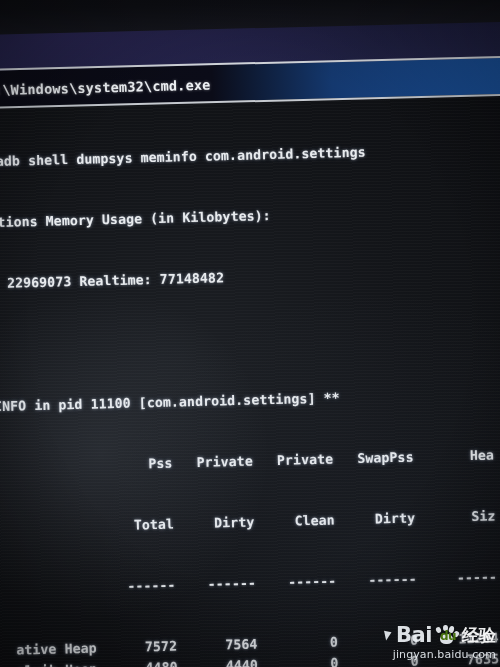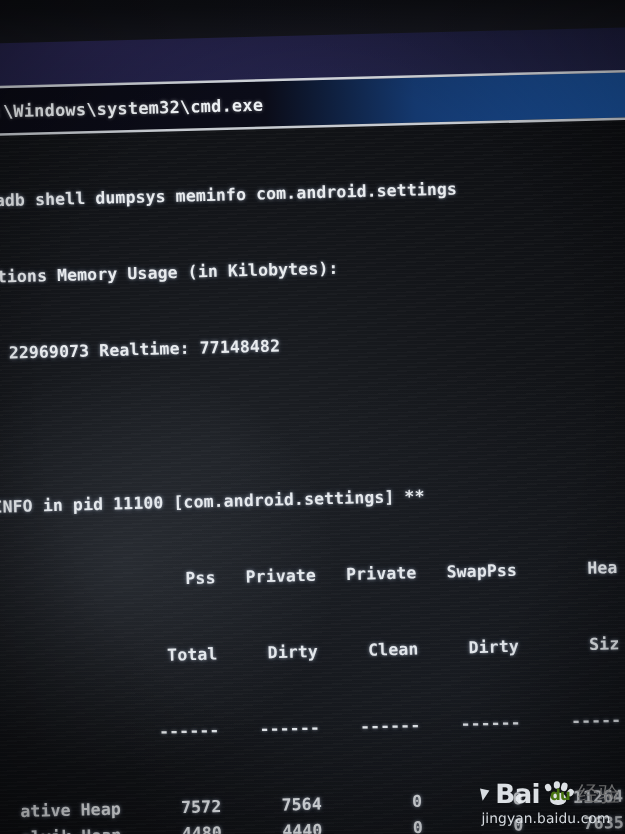--- a/index.html
+++ b/index.html
@@ -83,21 +83,21 @@
       radial-gradient(ellipse 80% 60% at 75% 85%, rgba(120,140,170,.07), rgba(0,0,0,0) 70%);
   }
   .vignette{
     position:absolute;inset:0;z-index:21;pointer-events:none;
     background:radial-gradient(ellipse 78% 70% at 50% 48%, rgba(0,0,0,0) 55%, rgba(0,0,0,.42) 100%);
   }
 
   
   .watermark{
     position:absolute;right:4px;bottom:6px;z-index:30;
-    text-align:left;opacity:.92;
+    text-align:right;opacity:.92;
     font-family:"DejaVu Sans","Liberation Sans",sans-serif;
   }
   .wm-row{display:flex;align-items:center;gap:3px;justify-content:center;}
   .wm-cursor{
     width:0;height:0;border-left:7px solid #e9eef3;
     border-top:3px solid transparent;border-bottom:7px solid transparent;
     transform:rotate(-12deg);margin-right:1px;
   }
   .wm-bai{color:#eef2f6;font-size:21px;font-weight:bold;letter-spacing:-.5px;}
   .wm-paw{
@@ -106,21 +106,21 @@
   .wm-paw i{position:absolute;background:#eef2f6;border-radius:50%;display:block;}
   .wm-paw .p1{width:5px;height:6px;left:1px;top:1px;transform:rotate(-20deg);}
   .wm-paw .p2{width:5px;height:6.5px;left:7.5px;top:-1px;}
   .wm-paw .p3{width:5px;height:6.5px;left:14px;top:0px;transform:rotate(15deg);}
   .wm-paw .p4{width:4.5px;height:5.5px;left:19px;top:5px;transform:rotate(35deg);}
   .wm-paw .pad{width:13px;height:10px;left:4.5px;top:8px;border-radius:50% 50% 45% 45%;}
   .wm-du{
     color:#4d7c0f;font-size:12px;font-weight:bold;
     position:absolute;left:5px;top:3.5px;z-index:2;letter-spacing:-.5px;
   }
-  .wm-cn{color:#737373;font-size:17px;font-weight:normal;margin-left:2px;}
+  .wm-cn{color:#ffffff;font-size:17px;font-weight:bold;margin-left:2px;}
   .wm-url{color:#e7ecf1;font-size:11px;margin-top:1px;letter-spacing:.1px;}
 </style>
 </head>
 <body>
 
 <div id="photo">
 
   <div class="bezel-top"></div>
   <div class="wallpaper"></div>
 

